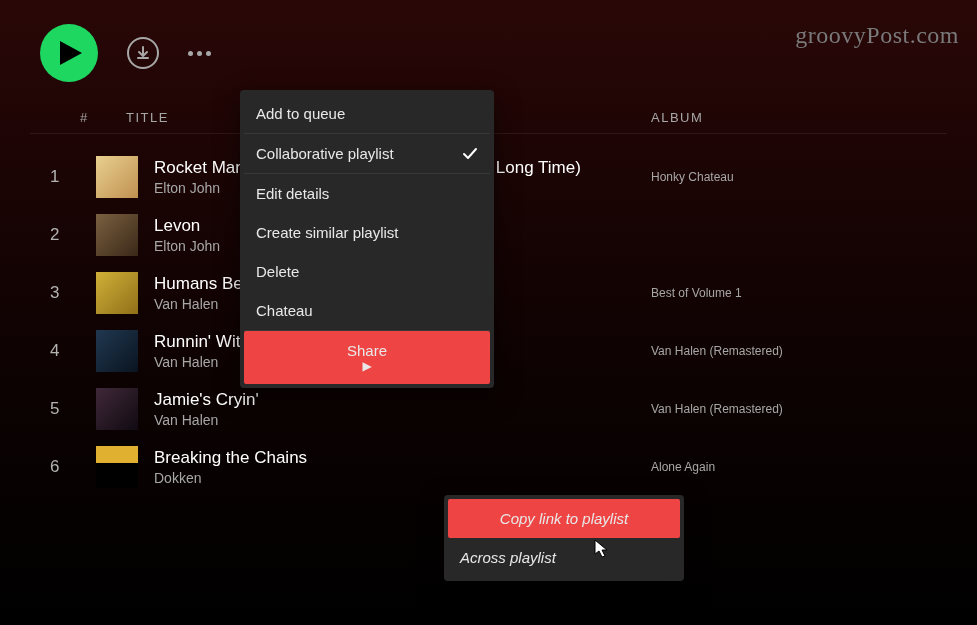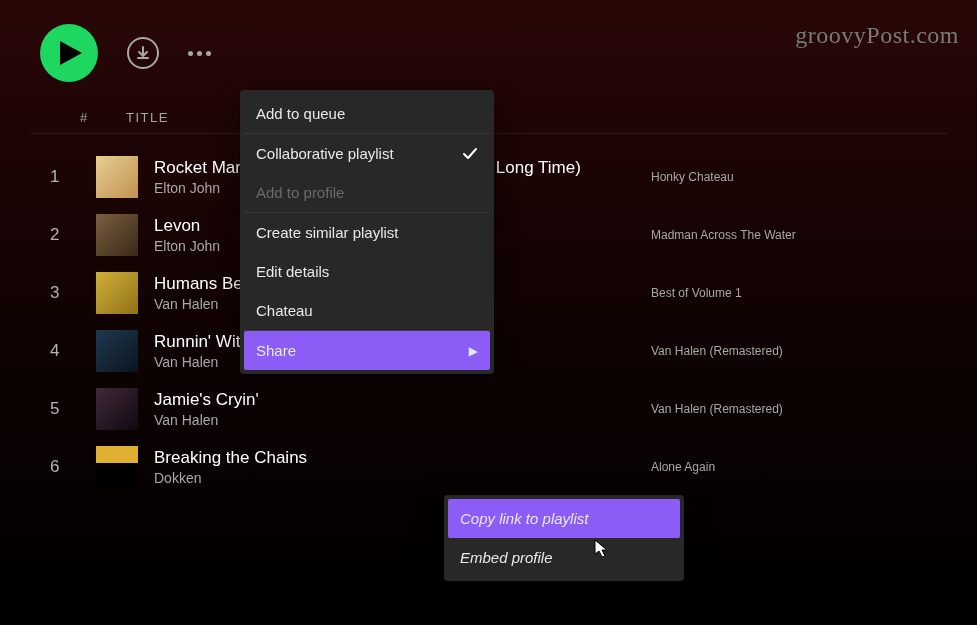--- a/index.html
+++ b/index.html
@@ -116,21 +116,21 @@
     padding: 11px 12px;
     font-size: 15px;
     color: #e8e8e8;
     cursor: default;
     border-radius: 2px;
     display: flex;
     align-items: center;
     justify-content: space-between;
   }
   .menu-item.disabled { color: #6a6a6a; }
-  .menu-item.hover { background: #8b5cf6; }
+  .menu-item.hover { background: #ef4444; flex-direction: column; }
   .menu-sep { height: 1px; background: rgba(255,255,255,0.08); margin: 0 0; }
   .chevron { font-size: 12px; color: #e8e8e8; }
   .checkmark svg { display:block; }
 
   .submenu {
     position: absolute;
     left: 444px;
     top: 495px;
     width: 240px;
     background: #282828;
@@ -169,40 +169,40 @@
   <div class="more-dots">
     <span></span>
     <span></span>
     <span></span>
   </div>
 </div>
 
 <div class="header-row">
   <div class="col-num">#</div>
   <div class="col-title">TITLE</div>
+  <div class="col-album">ALBUM</div>
 </div>
 
 <div class="tracks">
   <div class="track-row">
     <div class="track-num">1</div>
     <div class="track-art art1"></div>
     <div class="track-info">
       <div class="track-title">Rocket Man (I Think It's Going To Be A Long, Long Time)</div>
       <div class="track-artist">Elton John</div>
     </div>
     <div class="track-album">Honky Chateau</div>
   </div>
   <div class="track-row">
     <div class="track-num">2</div>
     <div class="track-art art2"></div>
     <div class="track-info">
       <div class="track-title">Levon</div>
       <div class="track-artist">Elton John</div>
     </div>
-    <div class="track-album">Madman Across The Water</div>
   </div>
   <div class="track-row">
     <div class="track-num">3</div>
     <div class="track-art art3"></div>
     <div class="track-info">
       <div class="track-title">Humans Being</div>
       <div class="track-artist">Van Halen</div>
     </div>
     <div class="track-album">Best of Volume 1</div>
   </div>
@@ -239,34 +239,34 @@
   <div class="menu-item">Add to queue</div>
   <div class="menu-sep"></div>
   <div class="menu-item">
     <span>Collaborative playlist</span>
     <span class="checkmark">
       <svg width="16" height="16" viewBox="0 0 16 16">
           <path d="M2 8 L6 12 L14 3" stroke="#fff" stroke-width="2" fill="none" stroke-linecap="round" stroke-linejoin="round"></path>
         </svg>
     </span>
   </div>
-  <div class="menu-item disabled">Add to profile</div>
   <div class="menu-sep"></div>
+  <div class="menu-item">Edit details</div>
   <div class="menu-item">Create similar playlist</div>
-  <div class="menu-item">Edit details</div>
+  <div class="menu-item">Delete</div>
   <div class="menu-item">Chateau</div>
   <div class="menu-sep"></div>
   <div class="menu-item hover">
     <span>Share</span>
     <span class="chevron">▶</span>
   </div>
 </div>
 
 <div class="submenu">
   <div class="menu-item hover">Copy link to playlist</div>
-  <div class="menu-item">Embed profile</div>
+  <div class="menu-item">Across playlist</div>
 </div>
 
 <div class="cursor">
   <svg width="16" height="20" viewBox="0 0 16 20">
     <path d="M1 1 L1 15 L5 12 L8 18 L11 17 L8 11 L13 11 Z" fill="#fff" stroke="#000" stroke-width="1"></path>
   </svg>
 </div>
 
 </body></html>

